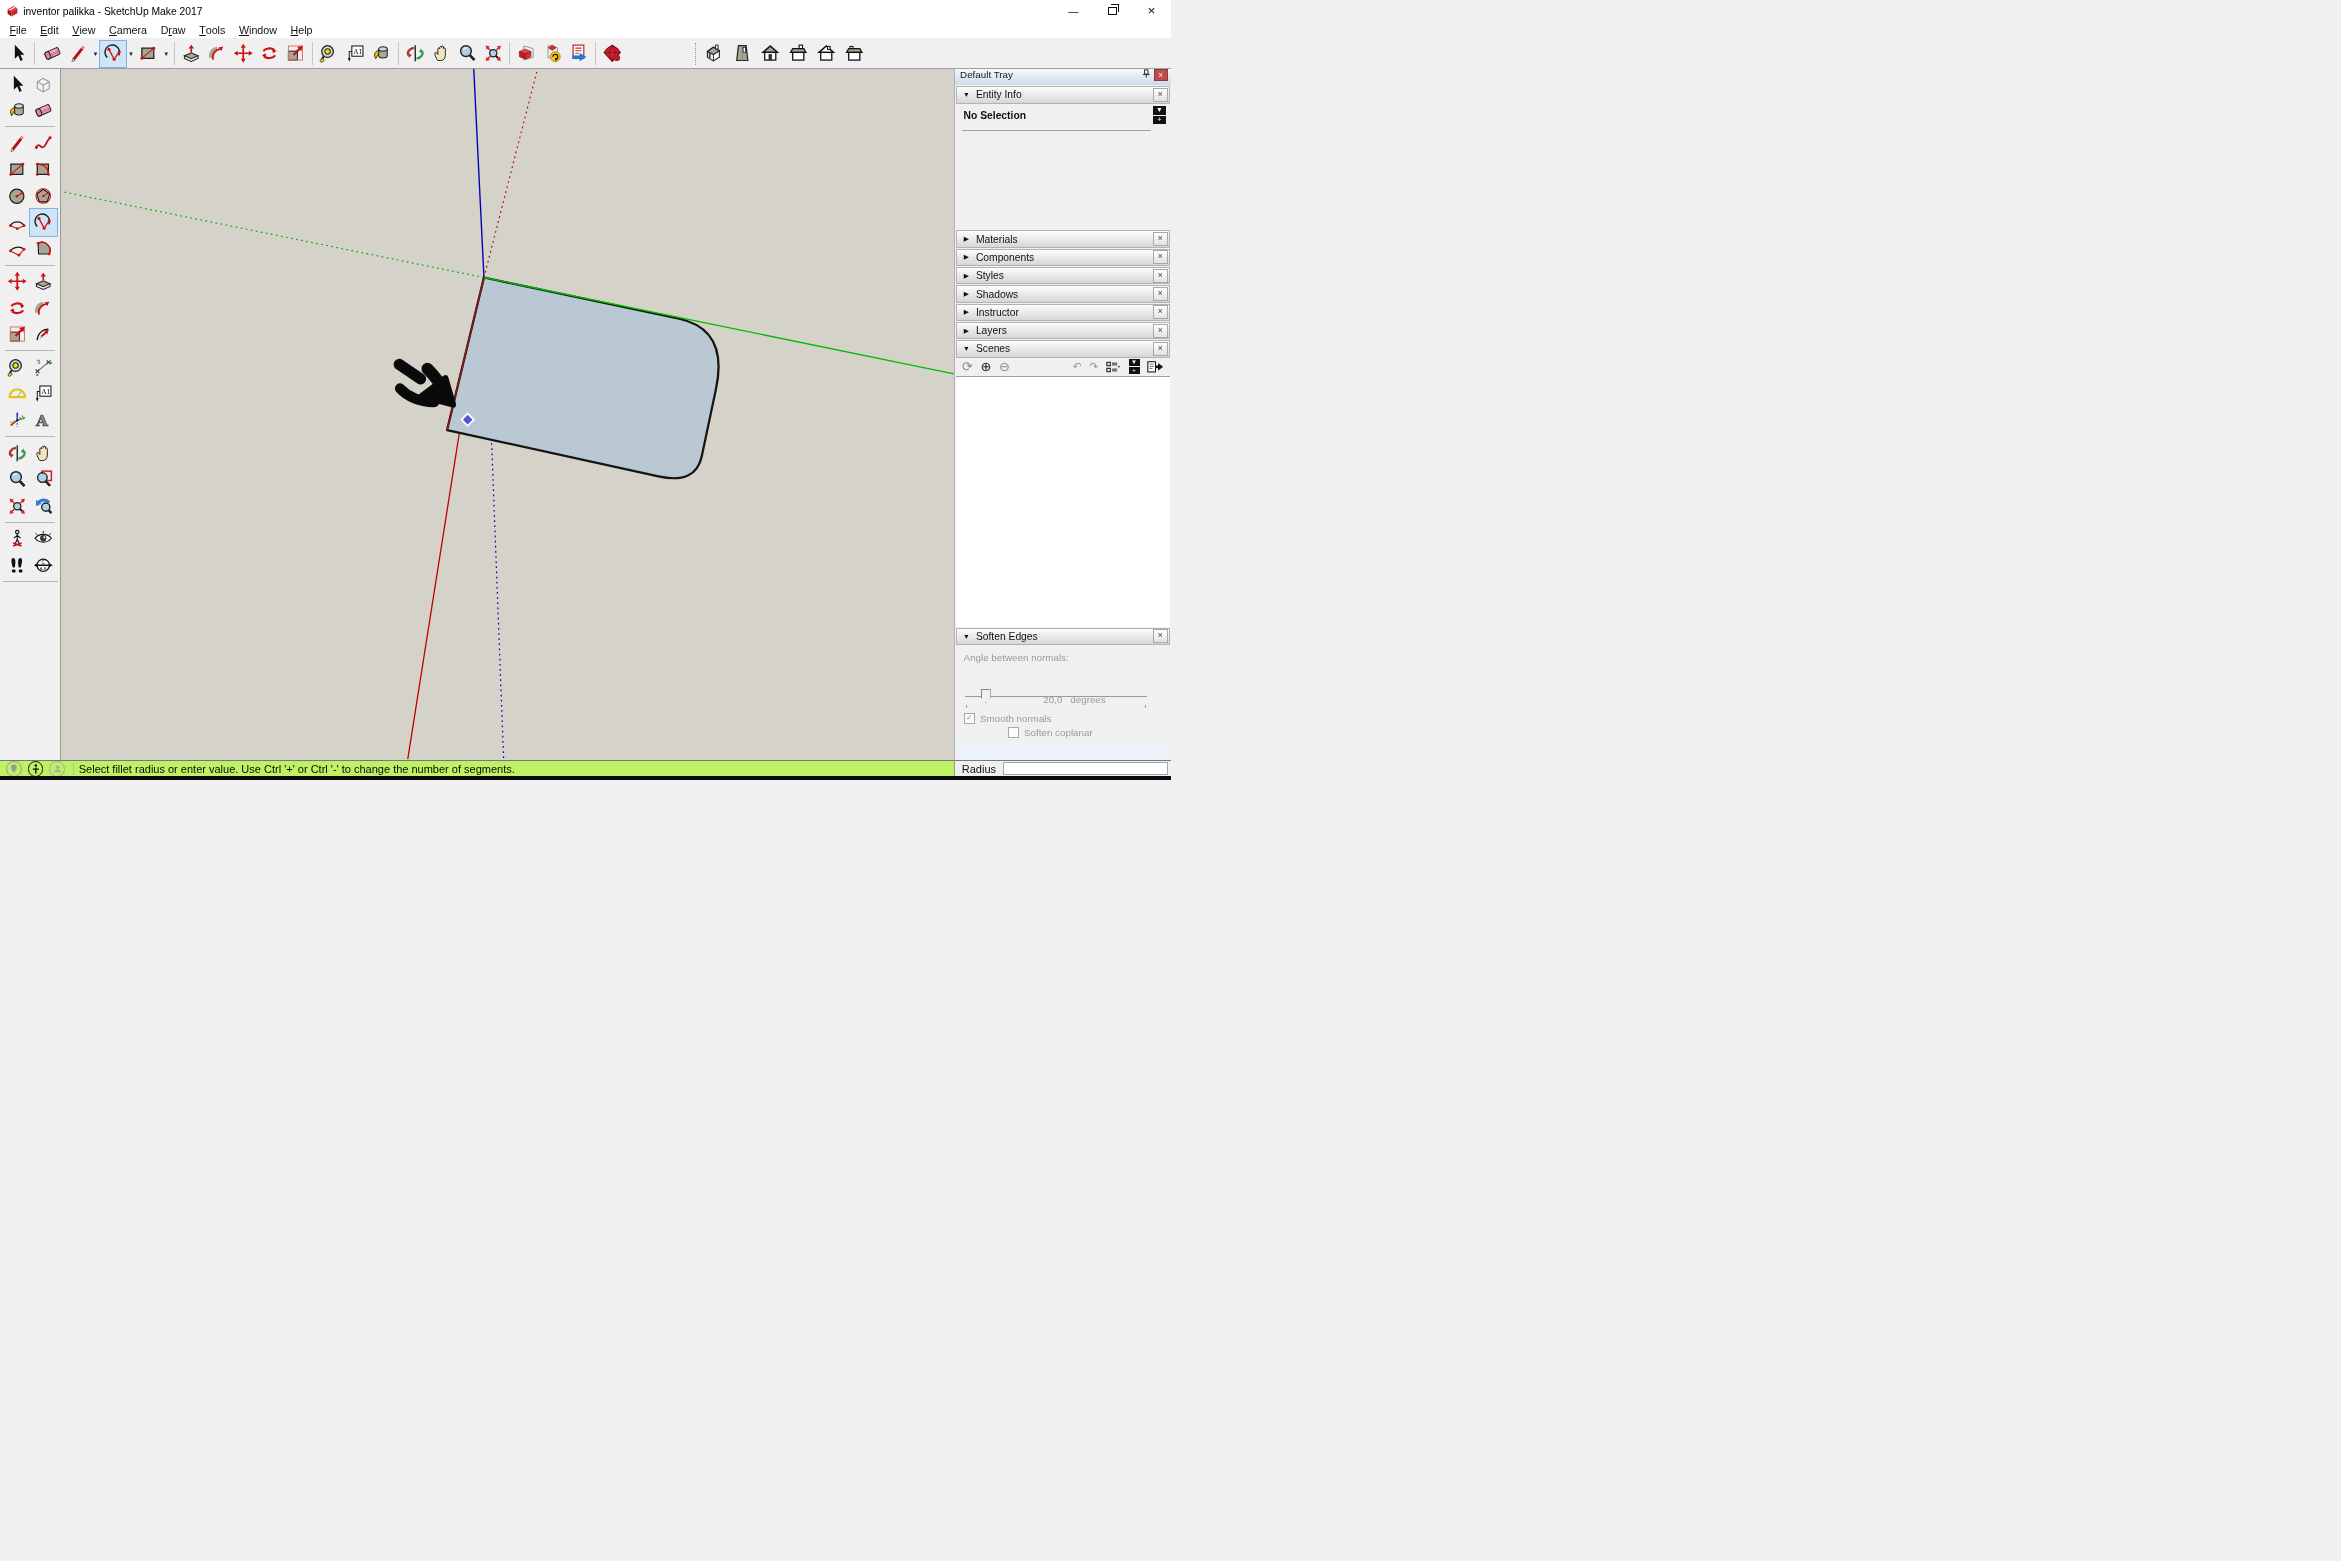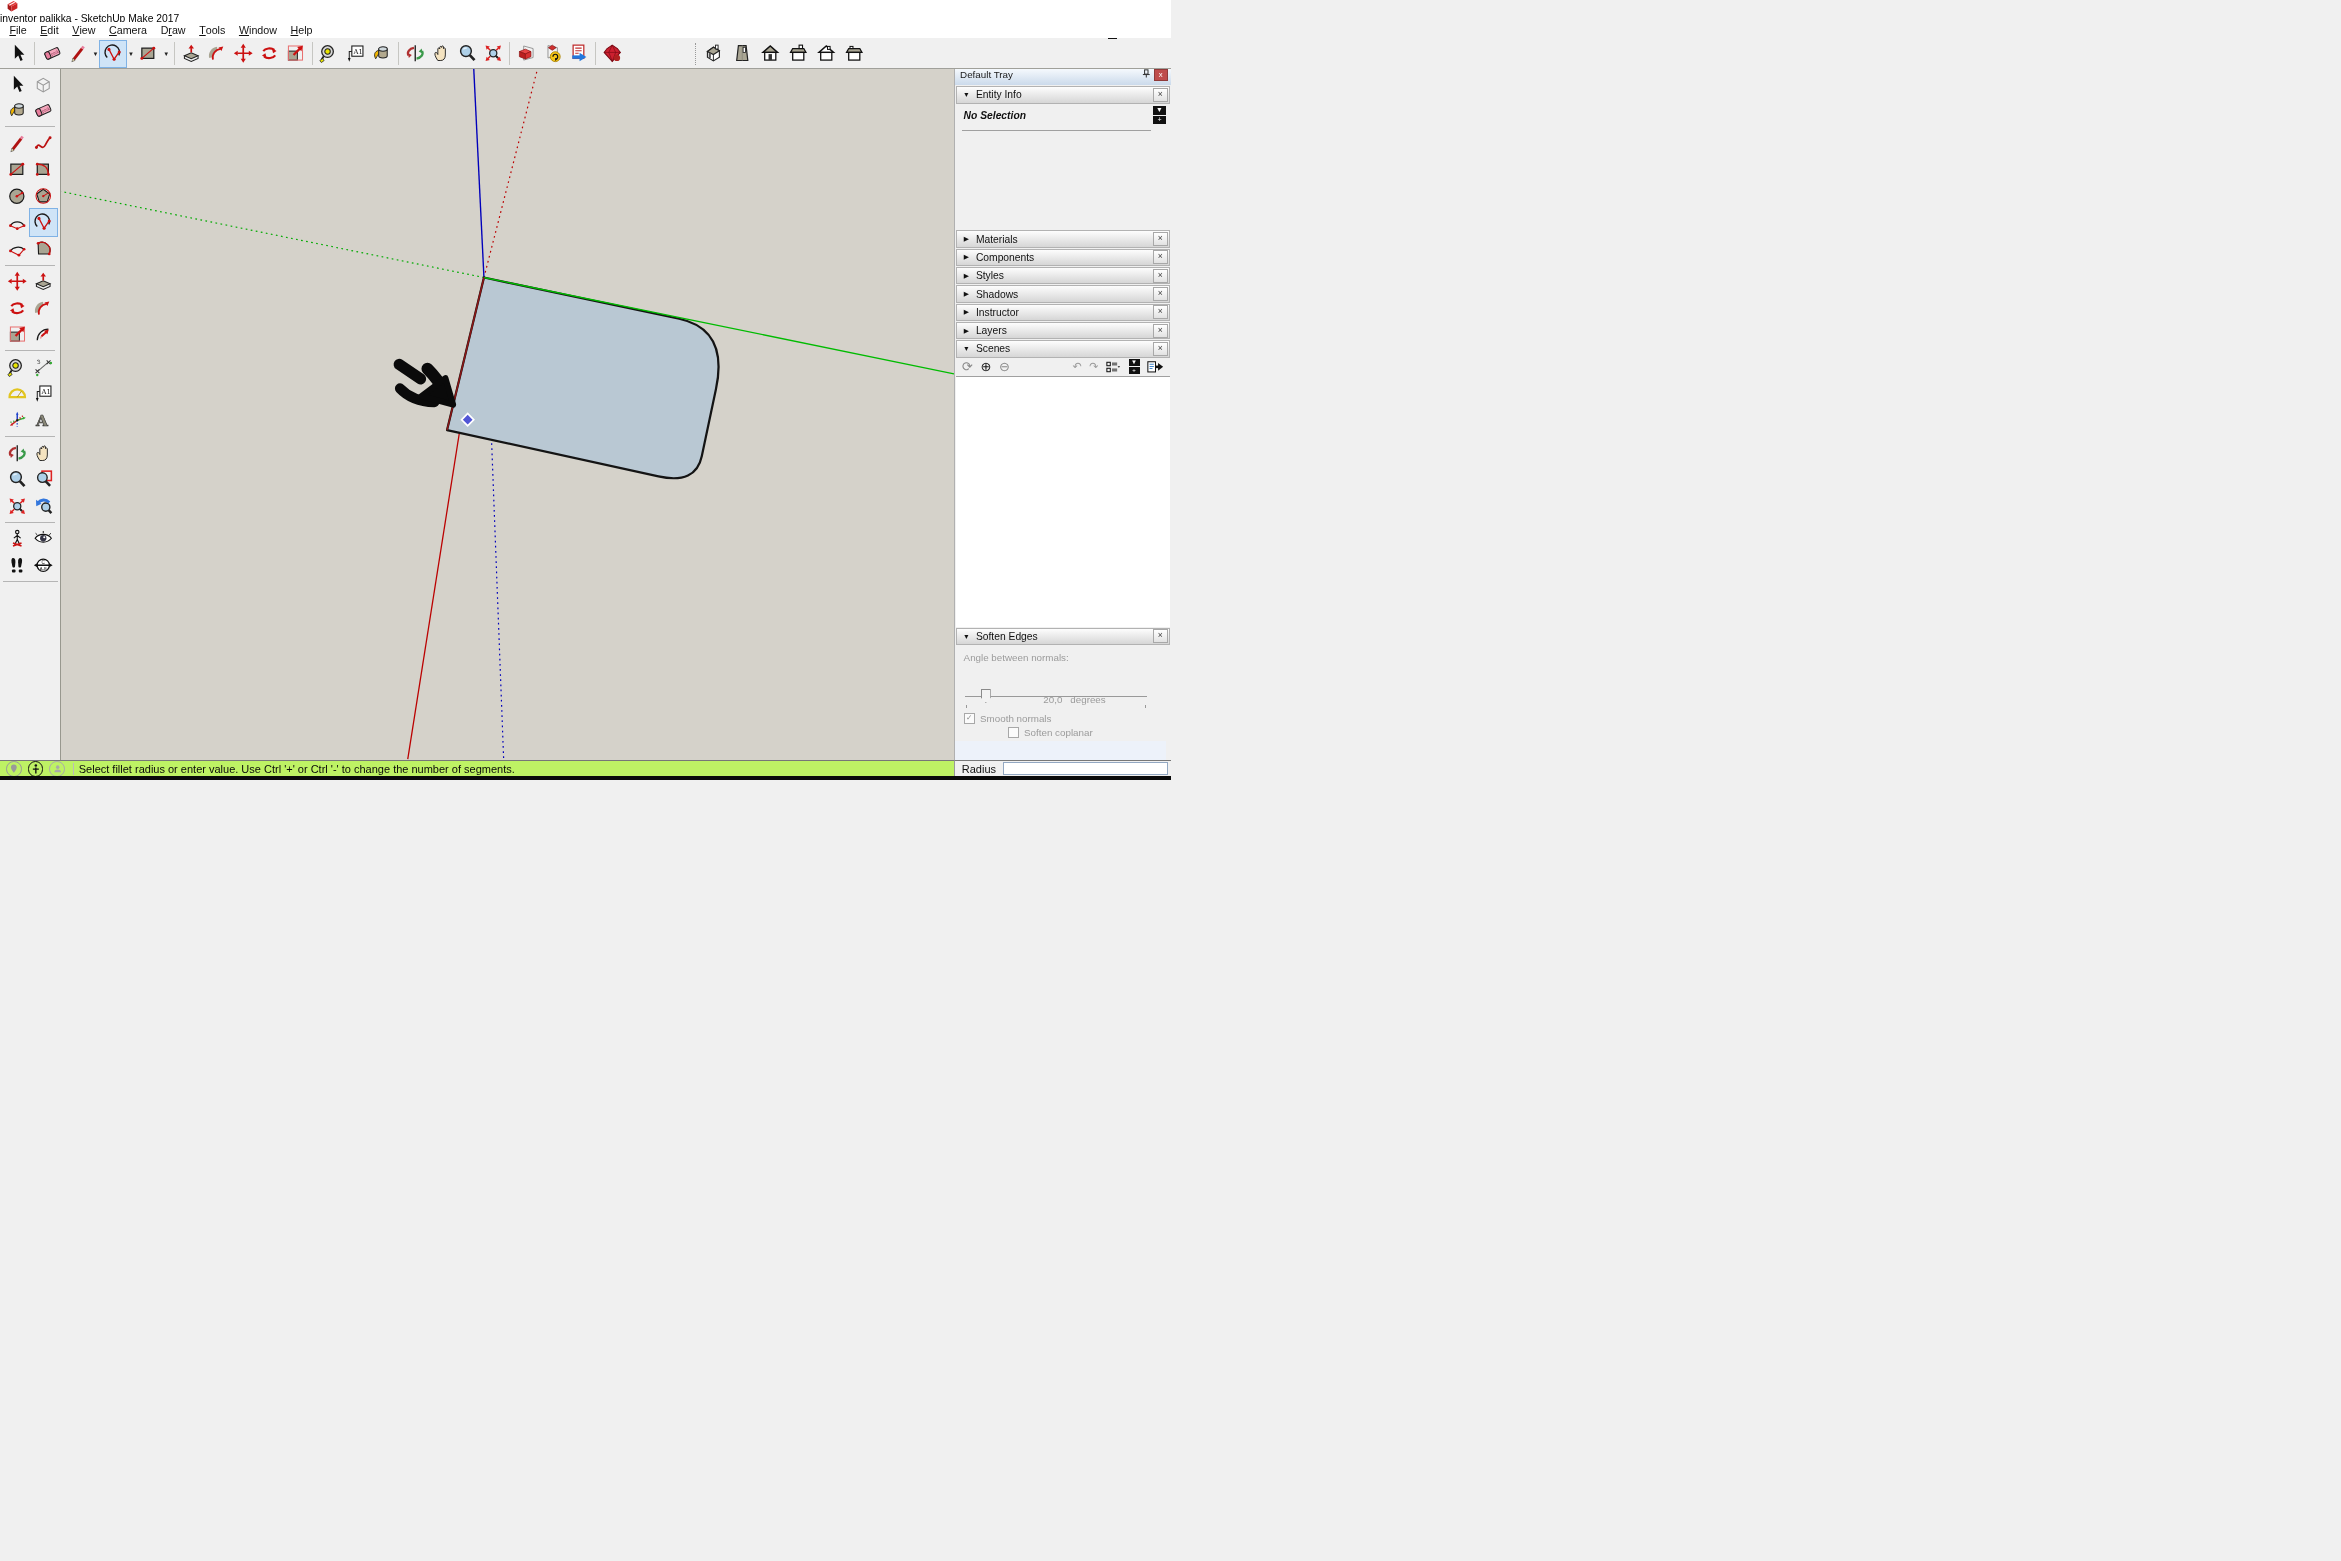--- a/index.html
+++ b/index.html
@@ -1,20 +1,20 @@
 <!DOCTYPE html>
 <html style="font-size:13.7px"><head>
 <meta charset="utf-8">
 <style>
   html,body{margin:0;padding:0;}
   body{width:1171px;height:781px;position:relative;overflow:hidden;background:#f0f0f0;
        font-family:"Liberation Sans","DejaVu Sans",sans-serif;color:#111;}
   
   .titlebar{position:absolute;left:0;top:0;width:100%;height:22px;background:#fff;
-            display:flex;align-items:flex-start;flex-direction:column;}
+            display:flex;align-items:center;}
   .titlebar .logo{margin:0 4.3px 0 6px;display:flex;}
   .titlebar .title{font-size:10.3px;color:#000;}
   .win-controls{margin-left:auto;display:flex;height:100%;}
   .win-btn{width:39px;height:22px;display:flex;align-items:center;justify-content:center;
            font-size:10.3px;color:#111;}
   .win-btn .closex{font-size:13.7px;line-height:13.7px;}
   .restore-box{width:6.8px;height:6.8px;border:0.9px solid #111;position:relative;background:#fff;}
   .restore-box:before{content:'';position:absolute;left:1.7px;top:-3.4px;width:6.8px;height:6.8px;
            border-top:0.9px solid #111;border-right:0.9px solid #111;}
   
@@ -51,21 +51,21 @@
         display:flex;align-items:flex-start;font-size:9.8px;padding:0 3.4px 0 5.1px;color:#1a1a1a;}
   .tray-title .spacer{flex:1;}
   .tray-x{width:12px;height:10.3px;background:#bf4d4d;border:0.9px solid #8f3a3a;color:#fff;
         font-size:7.7px;line-height:9.4px;text-align:center;margin-left:3.4px;}
   .sec-h{height:15.4px;flex:none;margin:0.9px 0.9px 0 0.9px;border:0.9px solid #b2b2b2;
         background:linear-gradient(#fdfdfd,#d6d6d6);display:flex;align-items:center;font-size:10.3px;}
   .sec-arrow{width:19px;text-align:center;font-size:6.8px;color:#111;}
   .sec-x{margin-left:auto;width:13.7px;height:12px;border:0.9px solid #a8a8a8;
         background:linear-gradient(#fff,#e2e2e2);font-size:8.6px;line-height:11px;text-align:center;
         color:#444;margin-right:0.9px;}
-  .ei-body{height:126px;flex:none;position:relative;font-style:italic;}
+  .ei-body{height:126px;flex:none;position:relative;}
   .ei-status{position:absolute;left:8.6px;top:6px;font-size:10.3px;font-weight:bold;}
   .ei-line{position:absolute;left:6.8px;right:20.5px;top:26.5px;height:0.9px;background:#a0a0a0;}
   .blackbox{position:absolute;right:5.1px;top:2.6px;width:13px;}
   .blackbox div{height:8.6px;background:#111;color:#fff;font-size:6.8px;line-height:8.6px;
         text-align:center;margin-bottom:0.9px;}
   .scenes-bar{height:18px;flex:none;display:flex;align-items:center;padding:0 6.8px;}
   .sc-btn{display:flex;align-items:center;justify-content:center;margin-right:7.7px;}
   .sc-glyph{font-size:13px;line-height:13px;}
   .sc-right{margin-left:auto;display:flex;align-items:center;}
   .sc-right .sc-btn{margin-right:0;margin-left:7.7px;}

